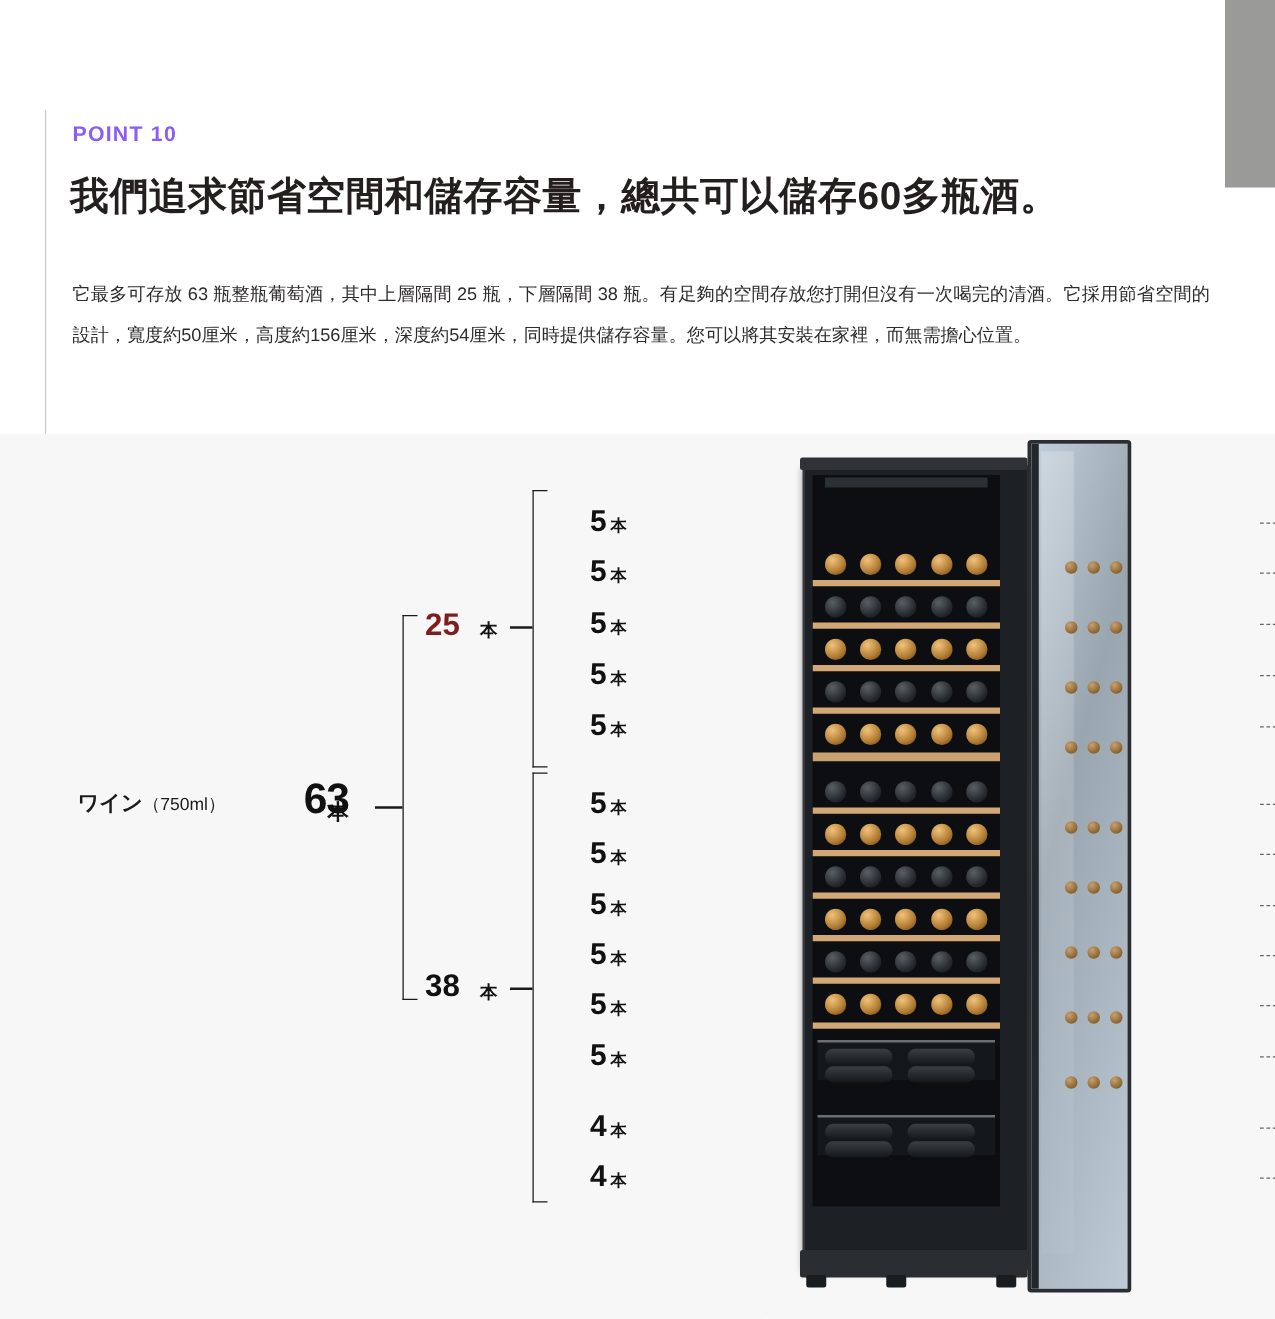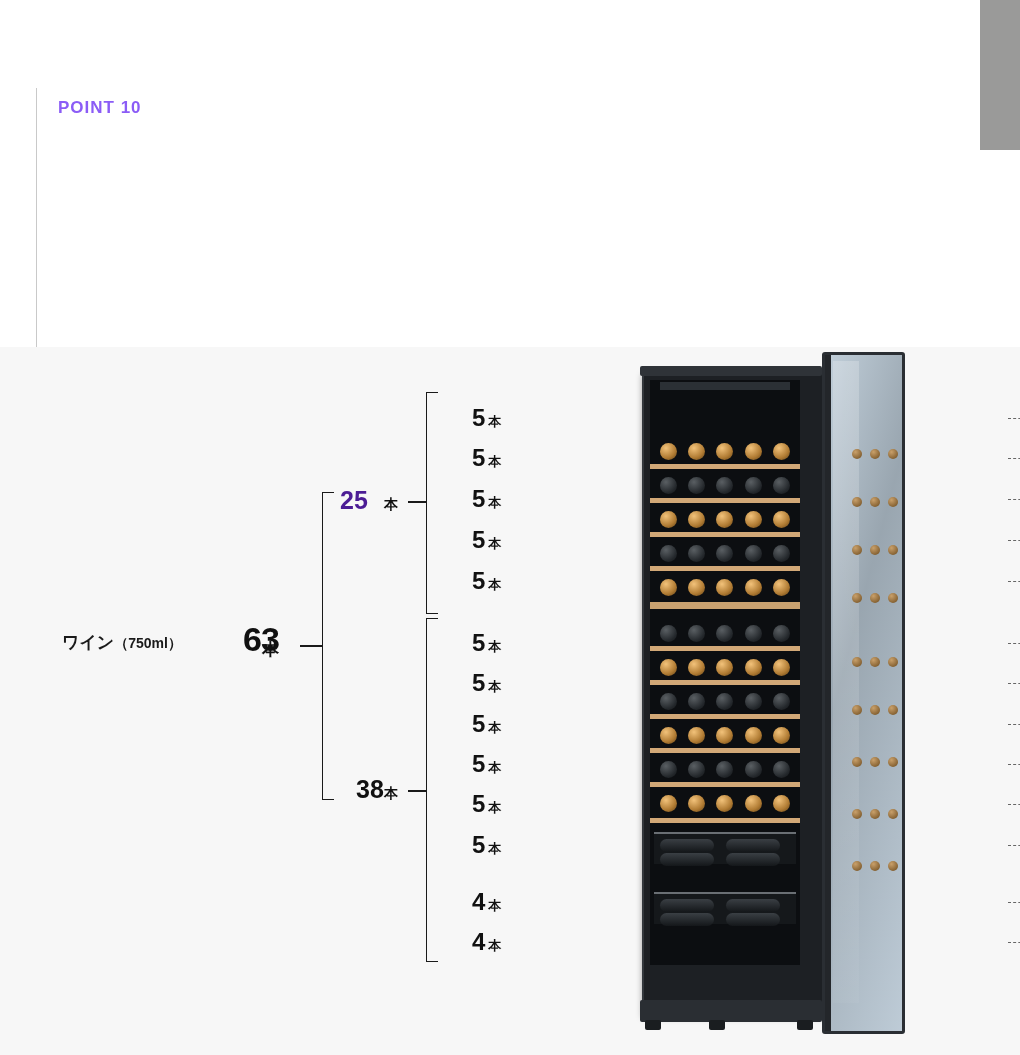--- a/index.html
+++ b/index.html
@@ -88,21 +88,21 @@
     position: absolute;
     left: 62px;
     top: 631px;
     font-size: 17px;
     font-weight: bold;
     color: #1a1a1a;
     white-space: nowrap;
   }
   .total-label .ml {
     font-size: 14px;
-    font-weight: bold;
+    font-weight: normal;
   }
   .total-number {
     position: absolute;
     left: 216px;
     top: 620px;
     font-size: 34px;
     font-weight: bold;
     color: #111;
     letter-spacing: -1px;
     margin-left: 27px;
@@ -139,33 +139,33 @@
     box-sizing: border-box;
   }
 
   
   .group-25 {
     position: absolute;
     left: 340px;
     top: 486px;
     font-size: 25px;
     font-weight: bold;
-    color: #4c1d95;
+    color: #7f1d1d;
   }
   .group-25-unit {
     position: absolute;
     left: 384px;
     top: 496px;
     font-size: 14px;
     font-weight: bold;
     color: #111;
   }
   .group-38 {
     position: absolute;
-    left: 356px;
+    left: 340px;
     top: 775px;
     font-size: 25px;
     font-weight: bold;
     color: #111;
   }
   .group-38-unit {
     position: absolute;
     left: 384px;
     top: 785px;
     font-size: 14px;
@@ -384,20 +384,22 @@
   }
 </style>
 </head>
 <body>
 
 <div class="corner-block"></div>
 
 <div class="header-section">
   <div class="left-rule"></div>
   <div class="point-label">POINT 10</div>
+  <div class="headline">我們追求節省空間和儲存容量，總共可以儲存60多瓶酒。</div>
+  <div class="body-copy">它最多可存放 63 瓶整瓶葡萄酒，其中上層隔間 25 瓶，下層隔間 38 瓶。有足夠的空間存放您打開但沒有一次喝完的清酒。它採用節省空間的設計，寬度約50厘米，高度約156厘米，深度約54厘米，同時提供儲存容量。您可以將其安裝在家裡，而無需擔心位置。</div>
 </div>
 
 <div class="diagram-panel"></div>
 
 <div class="total-label">
   <span>ワイン</span><span class="ml">（750ml）</span>
 </div>
 <div class="total-number">63</div>
 <div class="total-unit">本</div>
 <div class="total-tick"></div>

